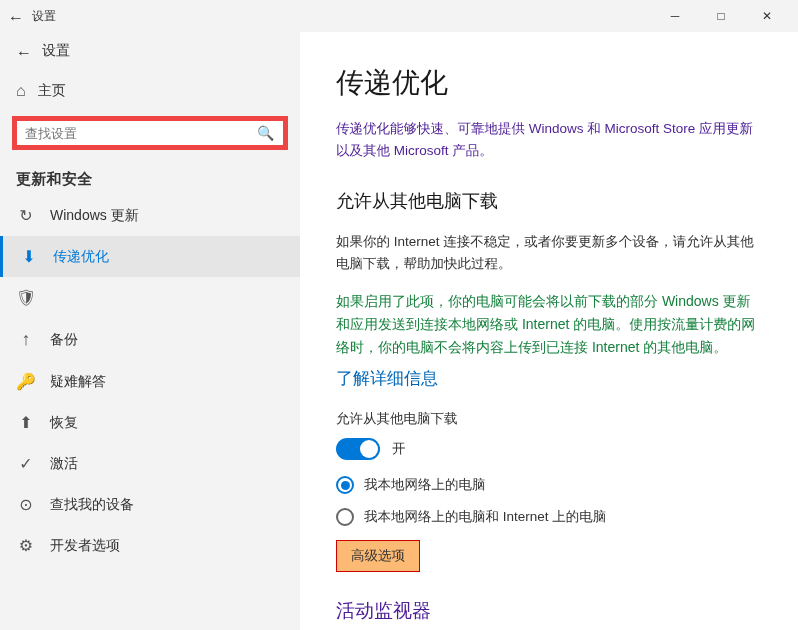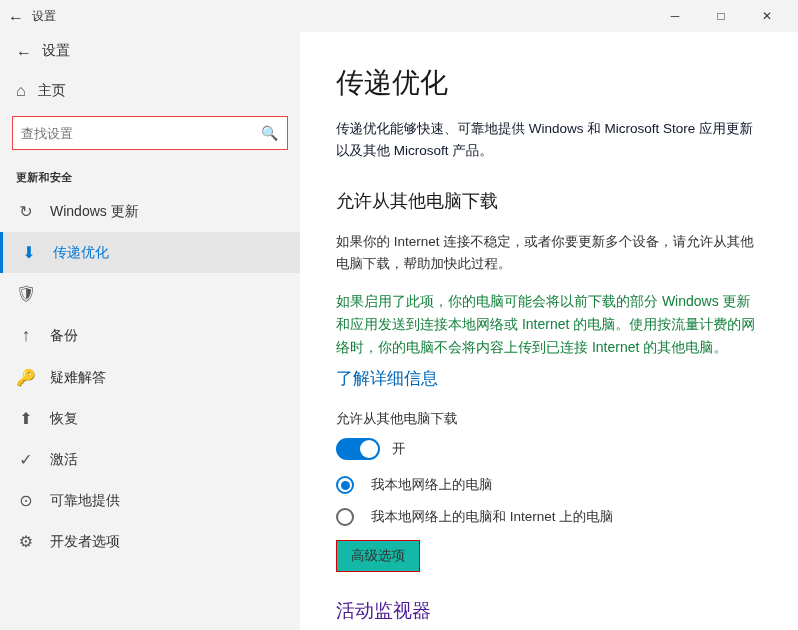--- a/index.html
+++ b/index.html
@@ -97,41 +97,41 @@
       color: #333;
       font-family: Liberation Mono, monospace;
     }
 
     .search-box {
       margin: 4px 12px 12px 12px;
       position: relative;
       display: flex;
       align-items: center;
       background: white;
-      border: 1px solid #ef4444;
+      border: 5px solid #ef4444;
       height: 34px;
     }
     .search-input {
       flex: 1;
       border: none;
       outline: none;
       padding: 4px 8px;
       font-size: 13px;
       background: transparent;
       font-family: inherit;
     }
     .search-icon-btn {
       padding: 0 8px;
       color: #555;
       font-size: 14px;
       cursor: pointer;
     }
 
     .section-title {
-      font-size: 11px;
+      font-size: 15px;
       font-weight: 600;
       color: #333;
       padding: 8px 16px 6px 16px;
       letter-spacing: 0.3px;
     }
 
     .nav-item {
       display: flex;
       align-items: center;
       padding: 11px 16px;
@@ -167,21 +167,21 @@
 
     .page-title {
       font-size: 28px;
       font-weight: 300;
       color: #1a1a1a;
       margin-bottom: 16px;
     }
 
     .page-desc {
       font-size: 13.5px;
-      color: #0f172a;
+      color: #4c1d95;
       line-height: 1.6;
       margin-bottom: 28px;
     }
 
     .section-heading {
       font-size: 18px;
       font-weight: 400;
       color: #1a1a1a;
       margin-bottom: 14px;
     }
@@ -243,21 +243,21 @@
       right: 2px;
     }
     .toggle-label {
       font-size: 13.5px;
       color: #333;
     }
 
     .radio-option {
       display: flex;
       align-items: center;
-      gap: 17px;
+      gap: 10px;
       margin-bottom: 14px;
       cursor: pointer;
     }
     .radio-circle {
       width: 18px;
       height: 18px;
       border-radius: 50%;
       border: 2px solid #0078d7;
       display: flex;
       align-items: center;
@@ -280,21 +280,21 @@
     }
 
     .advanced-options-btn {
       display: inline-block;
       border: 1.5px solid #c00;
       padding: 6px 14px;
       font-size: 13.5px;
       color: #333;
       cursor: pointer;
       margin-bottom: 16px;
-      background: #14b8a6;
+      background: #fdba74;
     }
 
     .activity-link {
       color: #4c1d95;
       text-decoration: none;
       font-size: 19px;
       cursor: pointer;
     }
 
     
@@ -368,21 +368,21 @@
       <span class="nav-label">恢复</span>
     </div>
 
     <div class="nav-item">
       <span class="nav-icon">✓</span>
       <span class="nav-label">激活</span>
     </div>
 
     <div class="nav-item">
       <span class="nav-icon">⊙</span>
-      <span class="nav-label">可靠地提供</span>
+      <span class="nav-label">查找我的设备</span>
     </div>
 
     <div class="nav-item">
       <span class="nav-icon">⚙</span>
       <span class="nav-label">开发者选项</span>
     </div>
 
   </div>
 
   <div class="main-panel">

